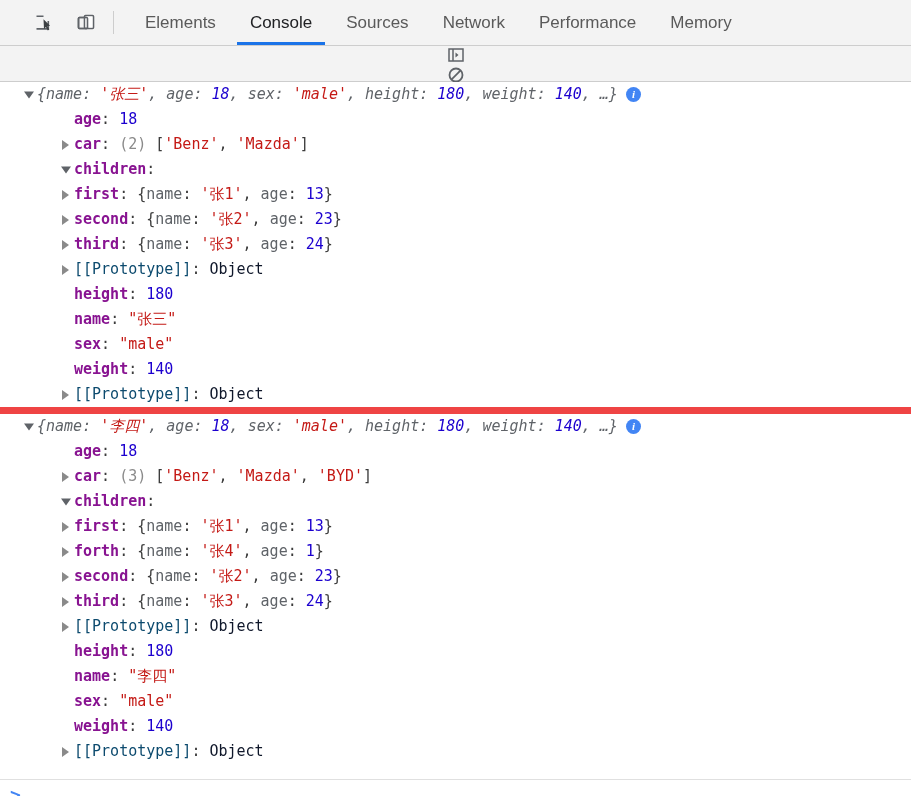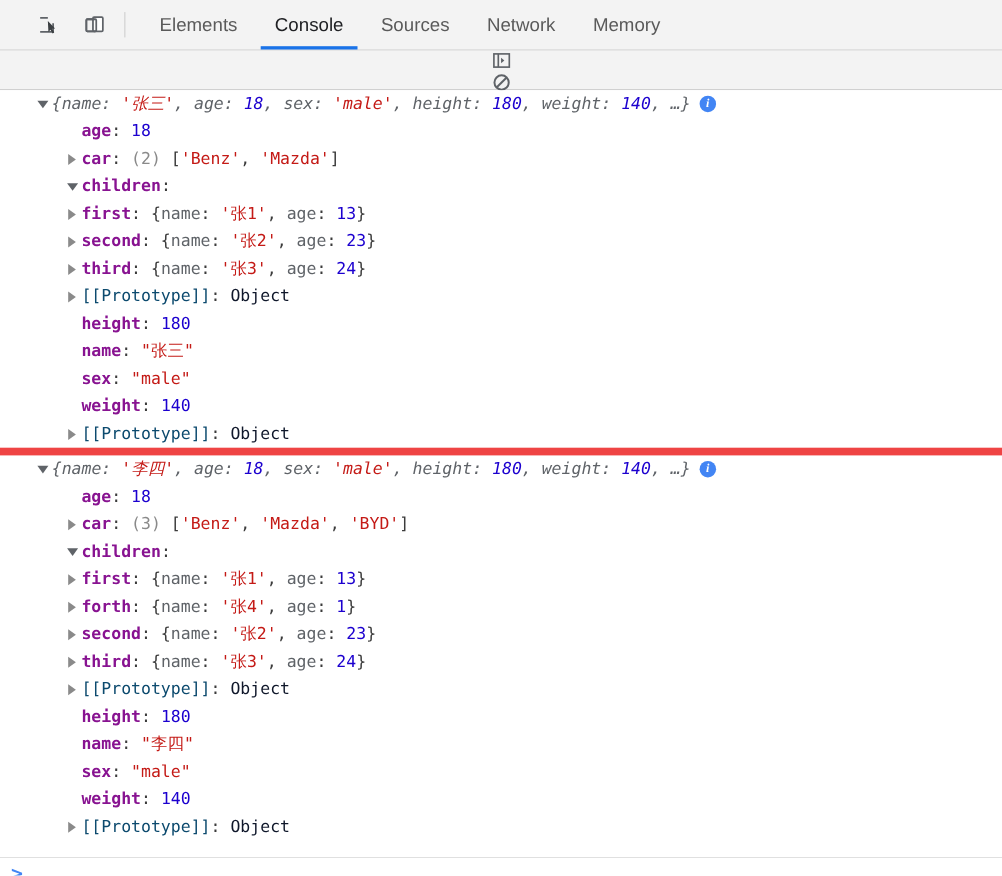--- a/index.html
+++ b/index.html
@@ -95,21 +95,21 @@
     background: #fff;
     font-family: "DejaVu Sans Mono", "Liberation Mono", monospace;
     font-size: 15px;
     line-height: 25px;
   }
   .msg { position: relative; }
   .msg + .msg { border-top: 7px solid #ef4444; }
   .row { white-space: pre; height: 25px; display: flex; align-items: center; }
 
   
-  .ind0 { padding-left: 34px; }   
+  .ind0 { padding-left: 24px; }   
   .ind1 { padding-left: 61px; }   
   .ind2 { padding-left: 61px; }   
 
   
   .tri {
     display: inline-block;
     width: 13px;
     flex: 0 0 13px;
     position: relative;
     cursor: pointer;
@@ -205,20 +205,23 @@
         <span>Elements</span>
       </div>
     <div class="tab active">
         <span>Console</span>
       </div>
     <div class="tab">
         <span>Sources</span>
       </div>
     <div class="tab">
         <span>Network</span>
+      </div>
+    <div class="tab">
+        <span>Performance</span>
       </div>
     <div class="tab">
         <span>Memory</span>
       </div>
   </div>
 </div>
 
 <div class="filterbar">
   <div class="fbtn">
     <svg width="18" height="18" viewBox="0 0 18 18">

